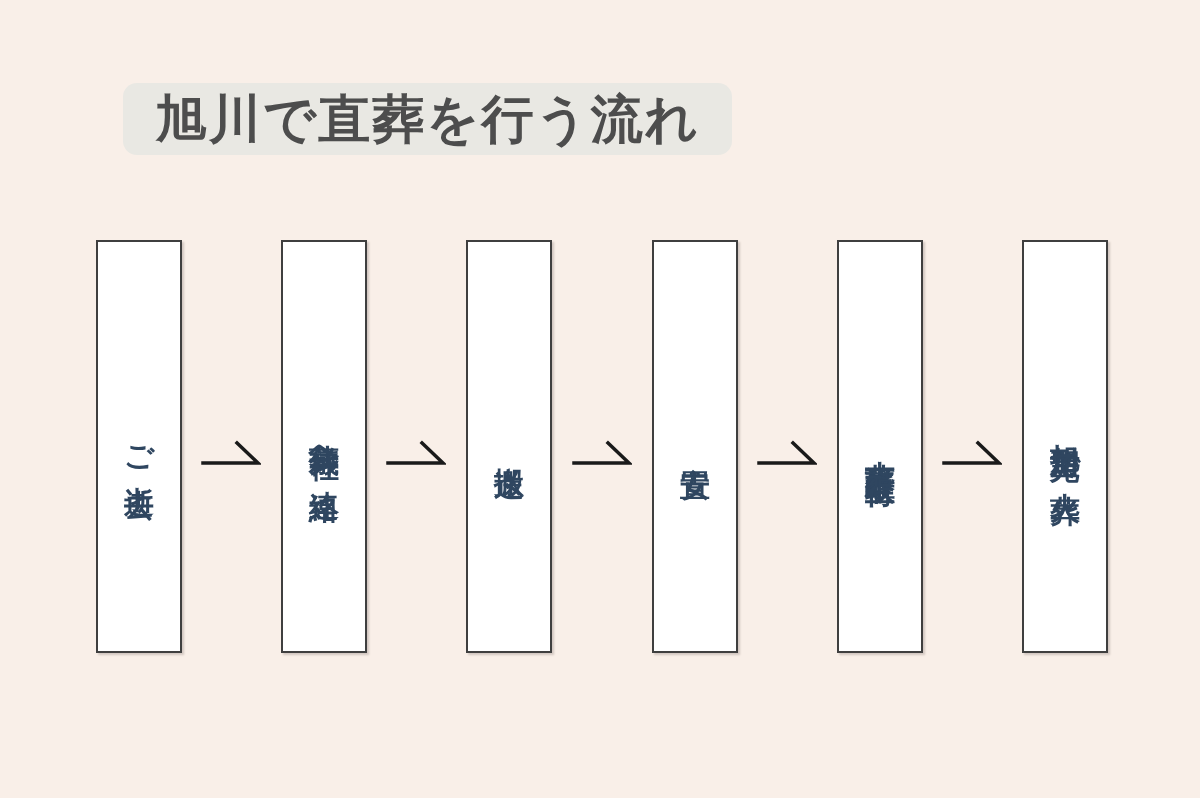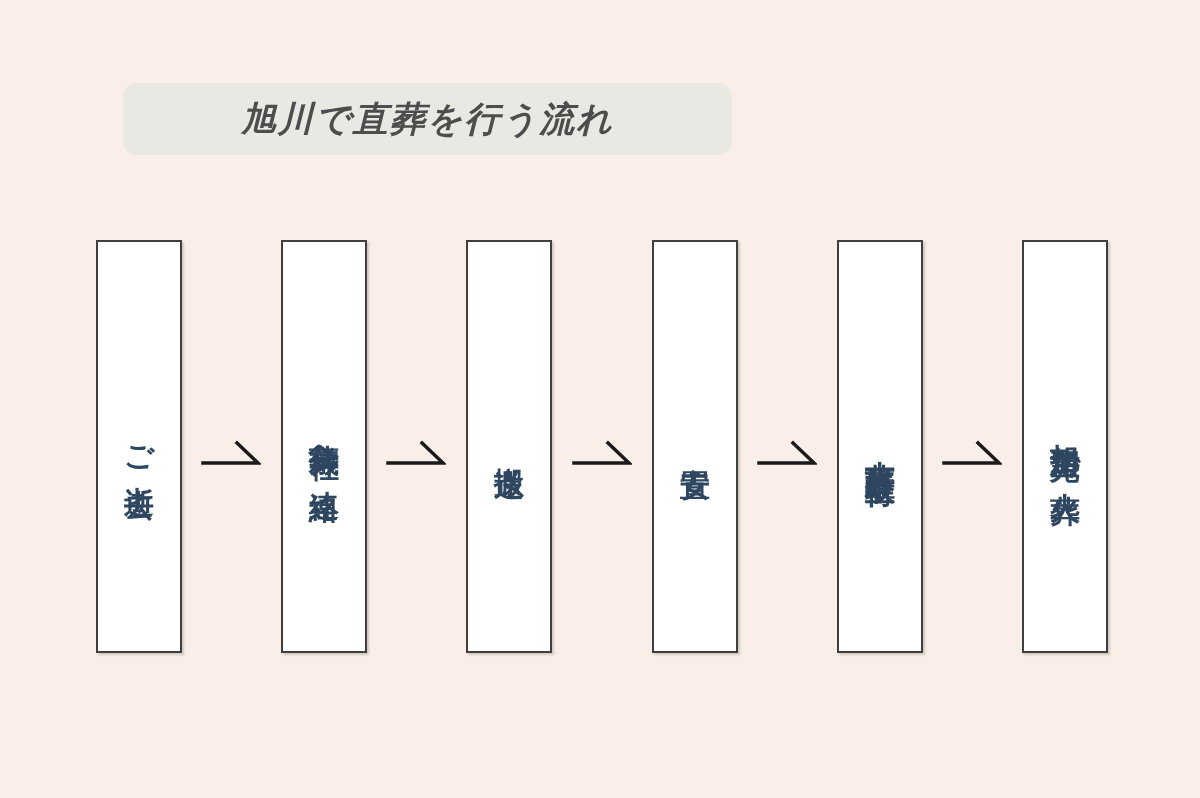--- a/index.html
+++ b/index.html
@@ -21,27 +21,26 @@
     top: 83px;
     height: 72px;
     width: 609px;
     background: #e9e8e3;
     border-radius: 14px;
     display: flex;
     align-items: center;
     justify-content: center;
   }
   .title-text {
-    font-size: 35px;
+    font-size: 52px;
     font-weight: 700;
     color: #4d4d4d;
     letter-spacing: 2px;
     white-space: nowrap;
     line-height: 1;
-    font-style: italic;
   }
   .step-box {
     position: absolute;
     top: 240px;
     width: 86px;
     height: 413px;
     background: #ffffff;
     border: 2px solid #3f3f3f;
     box-shadow: 2px 2px 2px rgba(90,80,75,0.25);
     display: flex;

